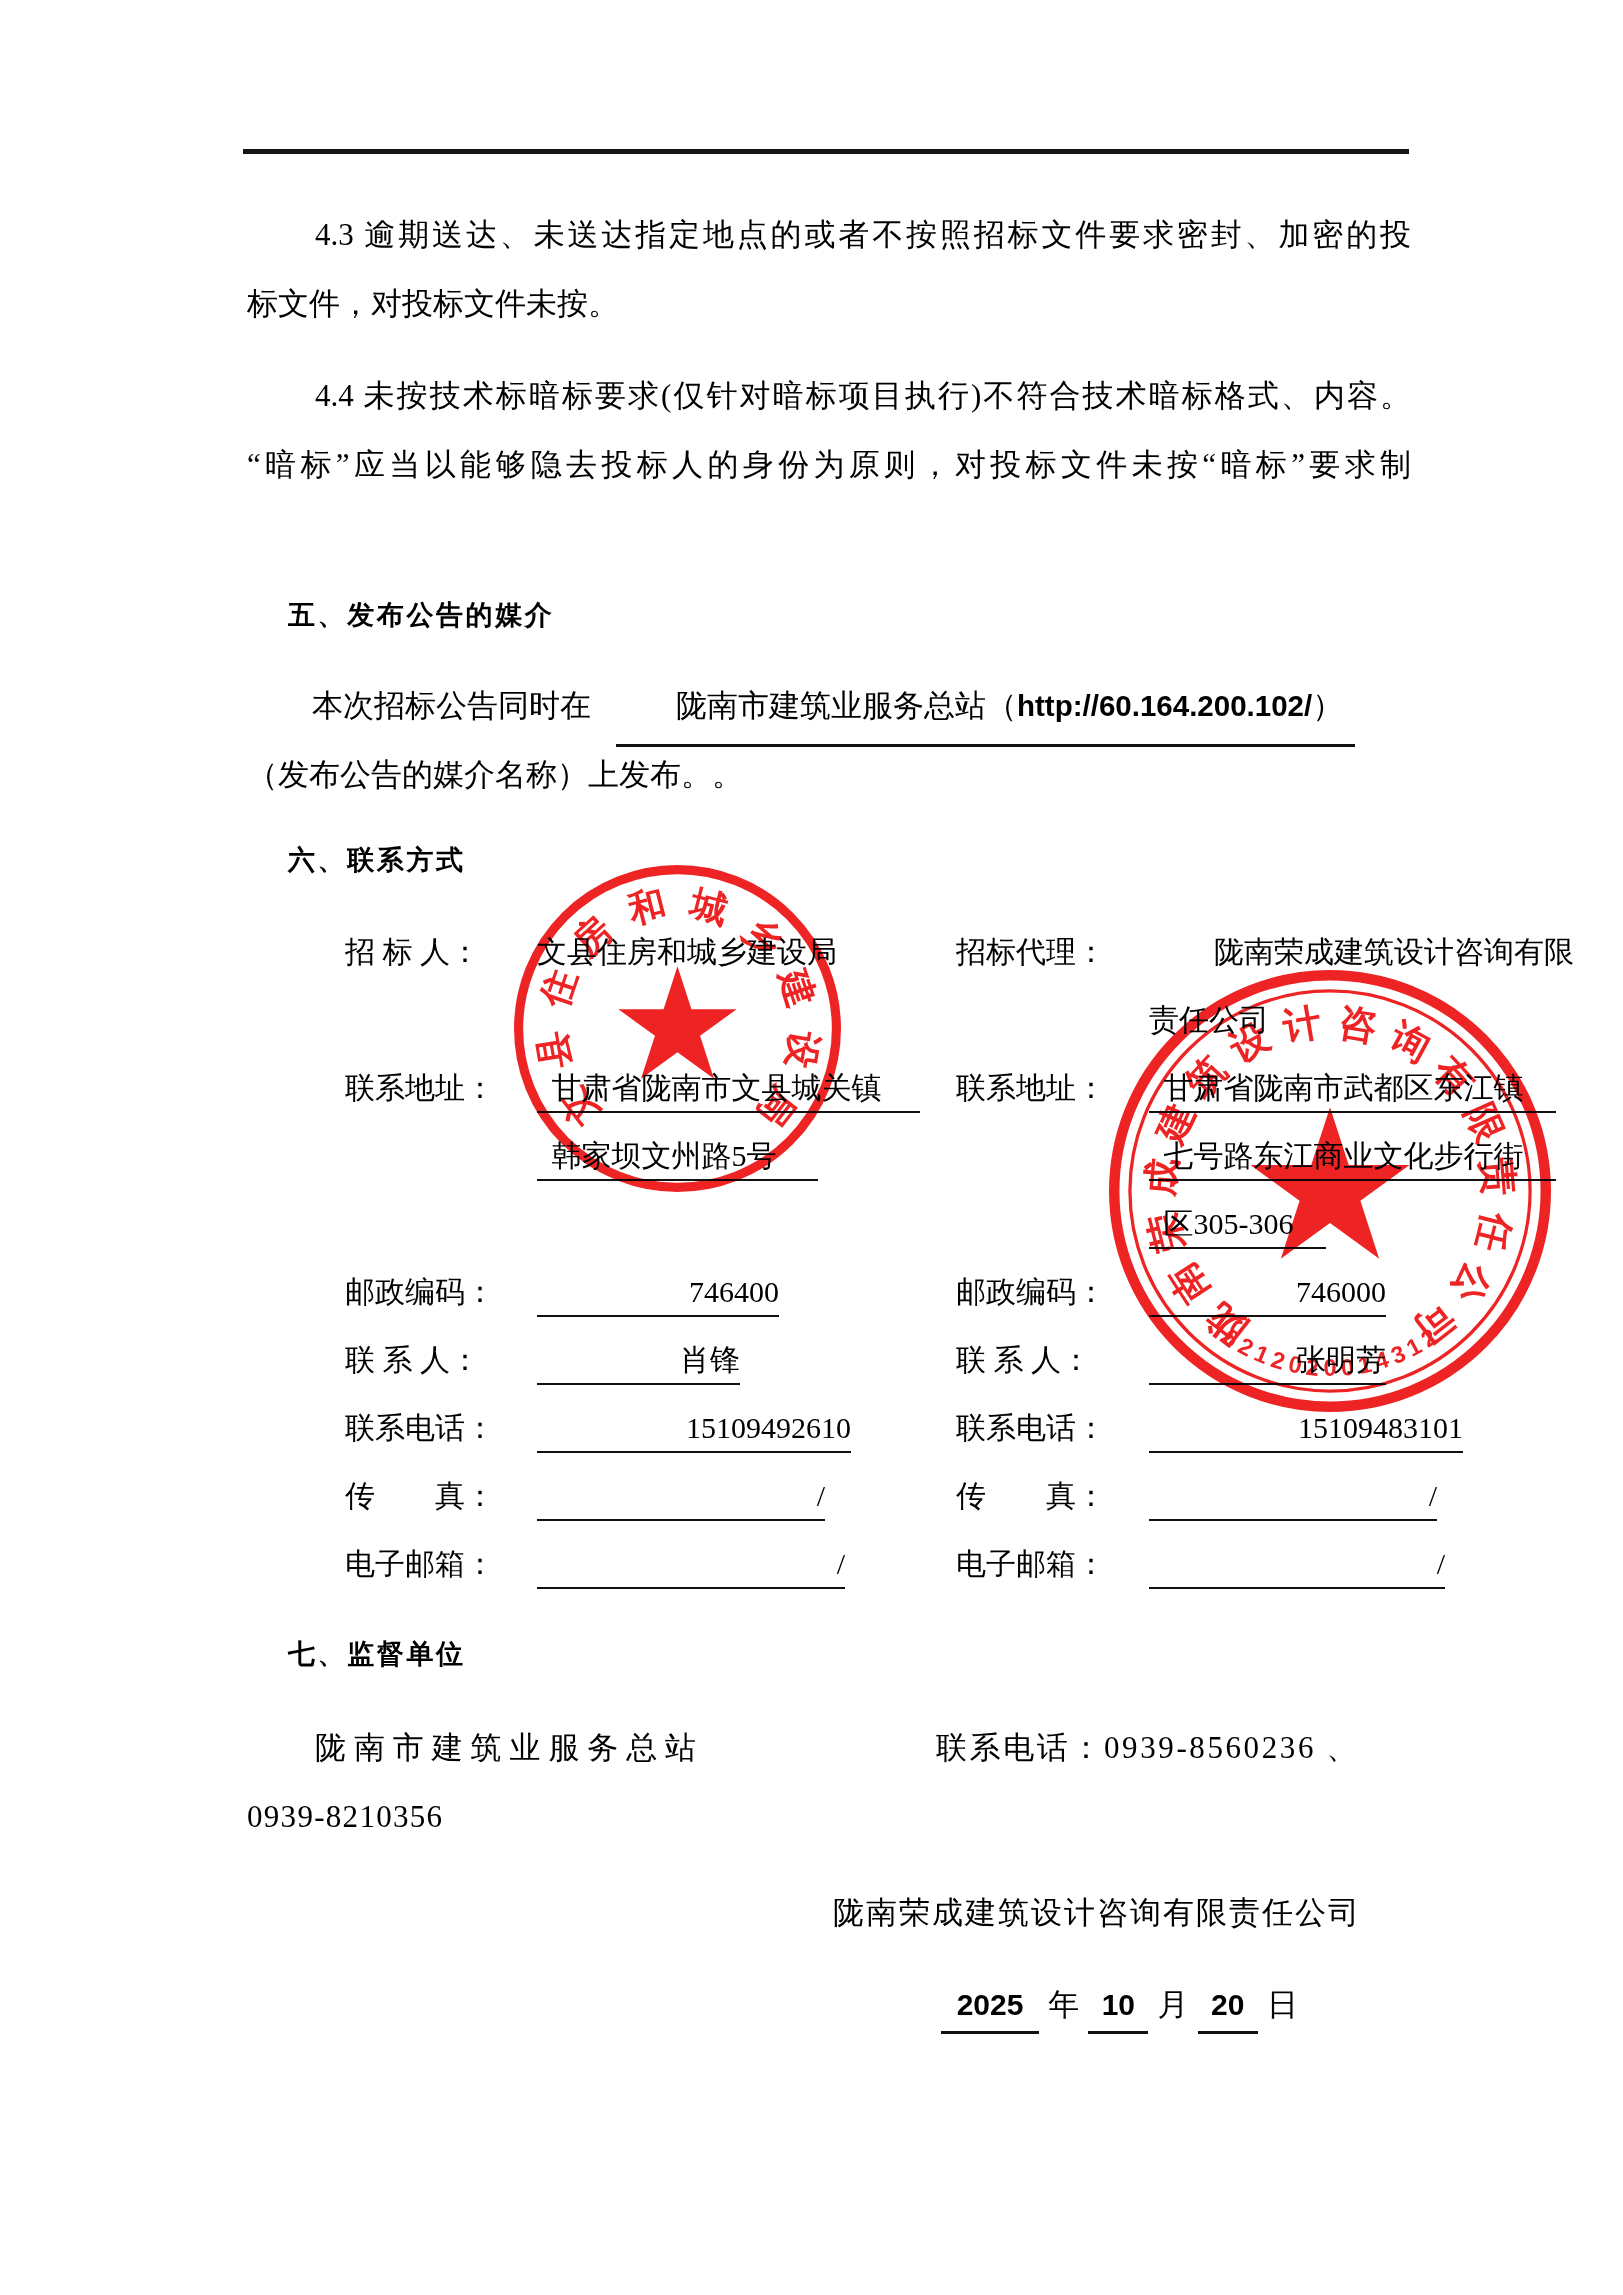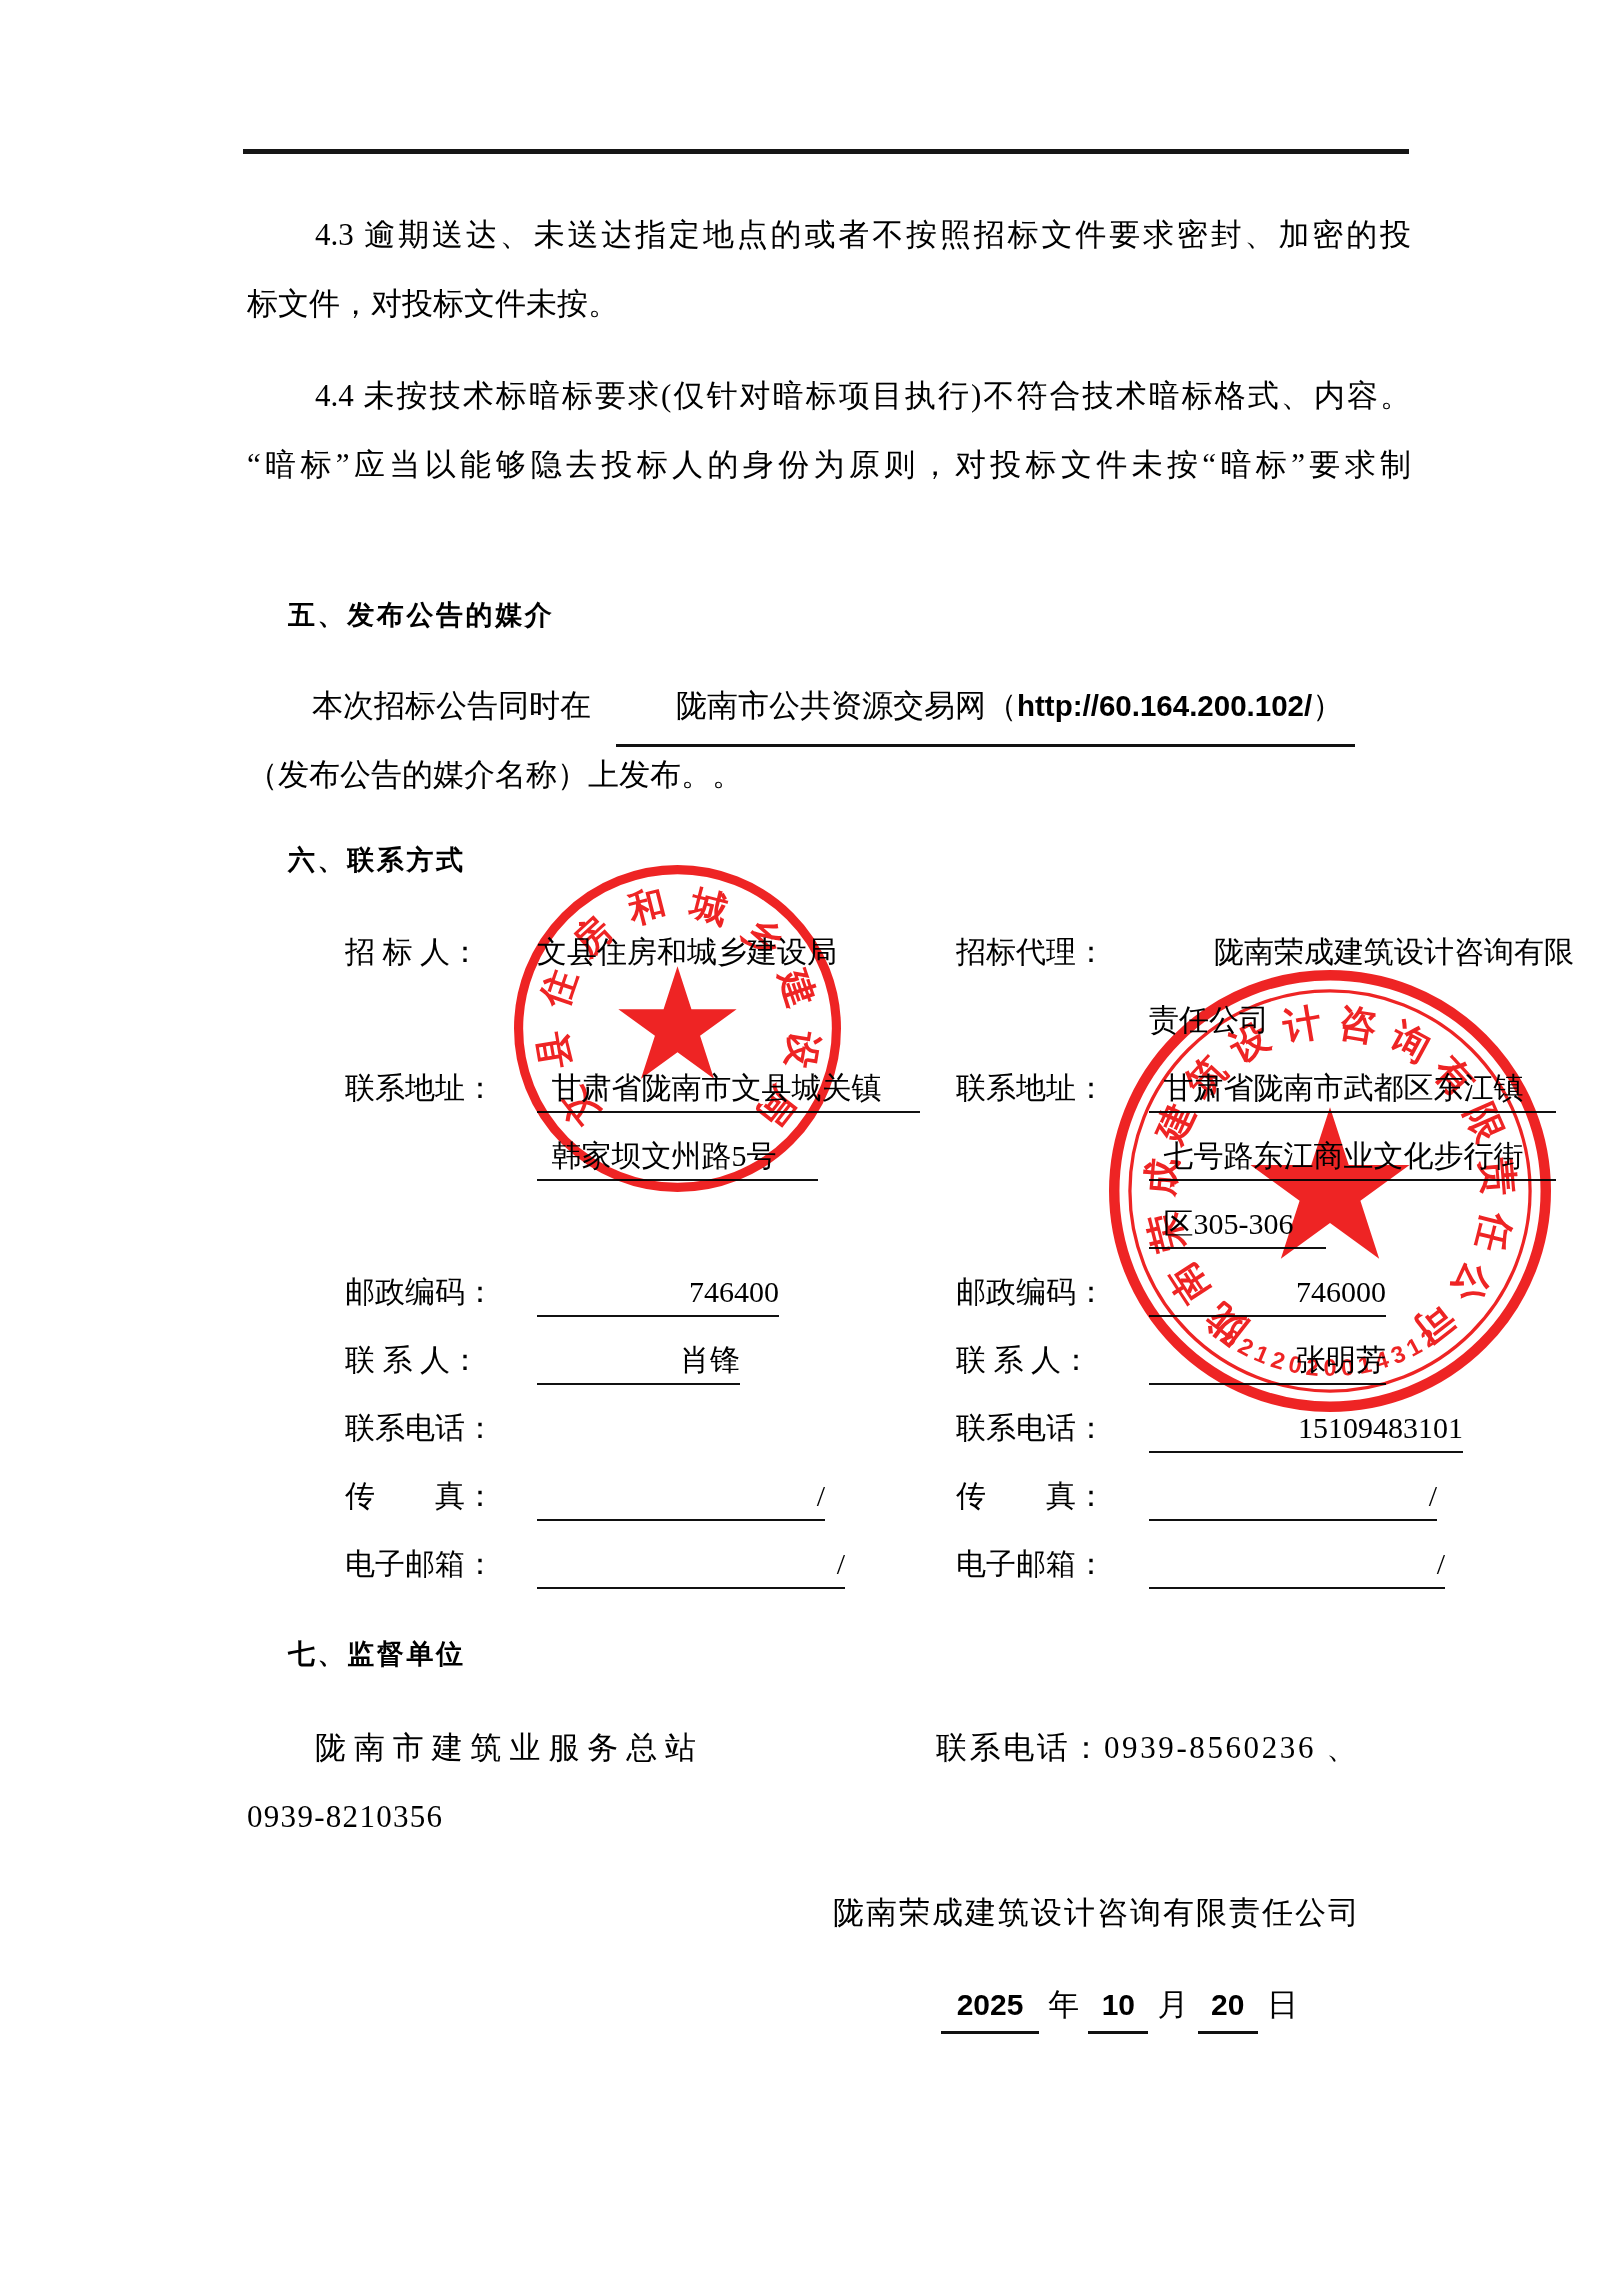--- a/index.html
+++ b/index.html
@@ -49,21 +49,21 @@
   </div>
 
   <div class="para" style="top:361px">
     <div class="pline j indent">4.4 未按技术标暗标要求(仅针对暗标项目执行)不符合技术暗标格式、内容。</div>
     <div class="pline j">“暗标”应当以能够隐去投标人的身份为原则，对投标文件未按“暗标”要求制</div>
   </div>
 
   <div class="h" style="top:588px">五、发布公告的媒介</div>
 
   <div class="media1">
-    <span>本次招标公告同时在</span><span class="media-ul"><span>陇南市公共资源交易网（</span><span class="media-url">http://60.164.200.102/</span><span>）</span></span>
+    <span>本次招标公告同时在</span><span class="media-ul"><span>陇南市建筑业服务总站（</span><span class="media-url">http://60.164.200.102/</span><span>）</span></span>
   </div>
   <div class="media2">（发布公告的媒介名称）上发布。。</div>
 
   <div class="h" style="top:833px">六、联系方式</div>
 
   <div class="abs" id="contact-block" style="left:0;top:918px;width:1623px;">
       <div class="crow">
         <div class="cl" style="left: 305px; width: 164px;">招 标 人：</div>
         <div class="cv" style="left: 497px; width: 380px;">文县住房和城乡建设局</div>
         <div class="cl" style="left: 916px; width: 164px;">招标代理：</div>
@@ -92,20 +92,21 @@
         <div class="cv ul center" style="left: 1109px; width: 237px;">746000</div>
       </div>
       <div class="crow">
         <div class="cl" style="left: 305px; width: 164px;">联 系 人：</div>
         <div class="cv ul center" style="left: 497px; width: 203px;">肖锋</div>
         <div class="cl" style="left: 916px; width: 164px;">联 系 人：</div>
         <div class="cv ul center" style="left: 1109px; width: 237px;">张明芳</div>
       </div>
       <div class="crow">
         <div class="cl" style="left: 305px; width: 164px;">联系电话：</div>
+        <div class="cv ul center" style="left: 497px; width: 314px;">15109492610</div>
         <div class="cl" style="left: 916px; width: 164px;">联系电话：</div>
         <div class="cv ul center" style="left: 1109px; width: 314px;">15109483101</div>
       </div>
       <div class="crow">
         <div class="cl" style="left: 305px; width: 164px;">传　　真：</div>
         <div class="cv ul center" style="left: 497px; width: 288px;">/</div>
         <div class="cl" style="left: 916px; width: 164px;">传　　真：</div>
         <div class="cv ul center" style="left: 1109px; width: 288px;">/</div>
       </div>
       <div class="crow">

